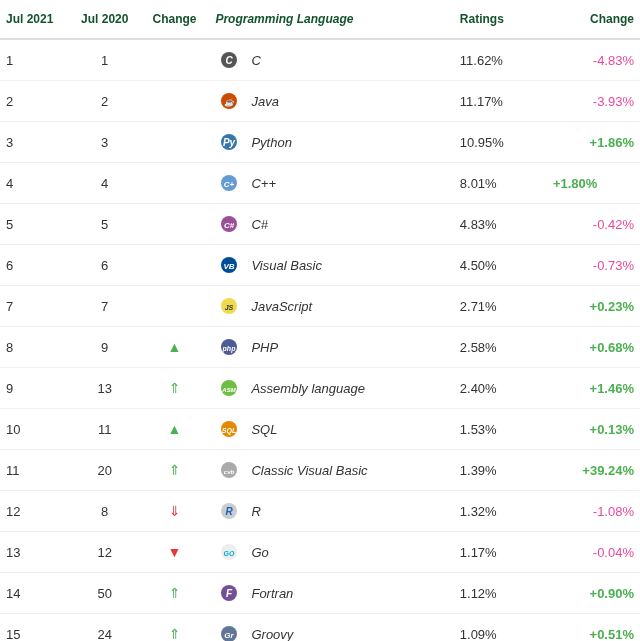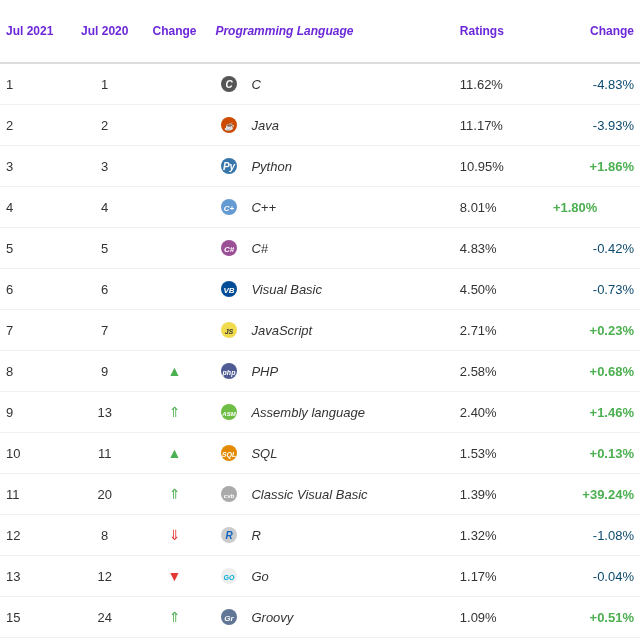--- a/index.html
+++ b/index.html
@@ -14,25 +14,25 @@
       overflow-x: auto;
     }
     table {
       width: 100%;
       border-collapse: collapse;
     }
     thead tr {
       border-bottom: 2px solid #ddd;
     }
     th {
-      padding: 24px 6px;
+      padding: 12px 6px;
       text-align: left;
       font-weight: 600;
       font-size: 12px;
-      color: #6d28d9;
+      color: #14532d;
     }
     td {
       padding: 6px 6px;
       font-size: 13px;
       border-bottom: 1px solid #f0f0f0;
       vertical-align: middle;
     }
     .col-jul2021 { width: 60px; }
     .col-jul2020 { width: 60px; text-align: center; }
     .col-change { width: 60px; text-align: center; }
@@ -57,21 +57,21 @@
       flex-shrink: 0;
       overflow: hidden;
     }
 
     .arrow-up { color: #4caf50; font-size: 14px; }
     .arrow-up2 { color: #4caf50; font-size: 14px; }
     .arrow-down { color: #e53935; font-size: 14px; }
     .arrow-down2 { color: #e53935; font-size: 14px; }
 
     .change-pos { color: #4caf50; font-weight: bold; }
-    .change-neg { color: #0c4a6e; }
+    .change-neg { color: #ec4899; }
 
     .ratings-val { color: #333; margin-left: 8px; }
     .rank-num { font-size: 13px; }
   </style>
 </head>
 <body>
 
 <div class="table-container">
   <table>
     <thead>
@@ -313,20 +313,38 @@
                   <text x="9" y="13" text-anchor="middle" fill="#00add8" font-size="7" font-family="Arial" font-weight="bold">GO</text>
                 </svg>
               </div>
         <span>Go</span>
       </div>
     </td>
     <td class="col-ratings ratings-val">1.17%</td>
     <td class="col-change2 change-neg" style="text-align:right">-0.04%</td>
   </tr>
         <tr>
+    <td class="col-jul2021 rank-num">14</td>
+    <td class="col-jul2020 rank-num">50</td>
+    <td class="col-change" style="text-align:center"><span class="arrow-up2">⇑</span></td>
+    <td class="col-lang">
+      <div class="lang-cell">
+        <div class="lang-icon">
+                <svg width="18" height="18" viewBox="0 0 18 18">
+                  <circle cx="9" cy="9" r="8" fill="#734f96"></circle>
+                  <text x="9" y="13" text-anchor="middle" fill="white" font-size="10" font-family="Arial" font-weight="bold">F</text>
+                </svg>
+              </div>
+        <span>Fortran</span>
+      </div>
+    </td>
+    <td class="col-ratings ratings-val">1.12%</td>
+    <td class="col-change2 change-pos" style="text-align:right">+0.90%</td>
+  </tr>
+        <tr>
     <td class="col-jul2021 rank-num">15</td>
     <td class="col-jul2020 rank-num">24</td>
     <td class="col-change" style="text-align:center"><span class="arrow-up2">⇑</span></td>
     <td class="col-lang">
       <div class="lang-cell">
         <div class="lang-icon">
                 <svg width="18" height="18" viewBox="0 0 18 18">
                   <circle cx="9" cy="9" r="8" fill="#617597"></circle>
                   <text x="9" y="13" text-anchor="middle" fill="white" font-size="8" font-family="Arial" font-weight="bold">Gr</text>
                 </svg>

